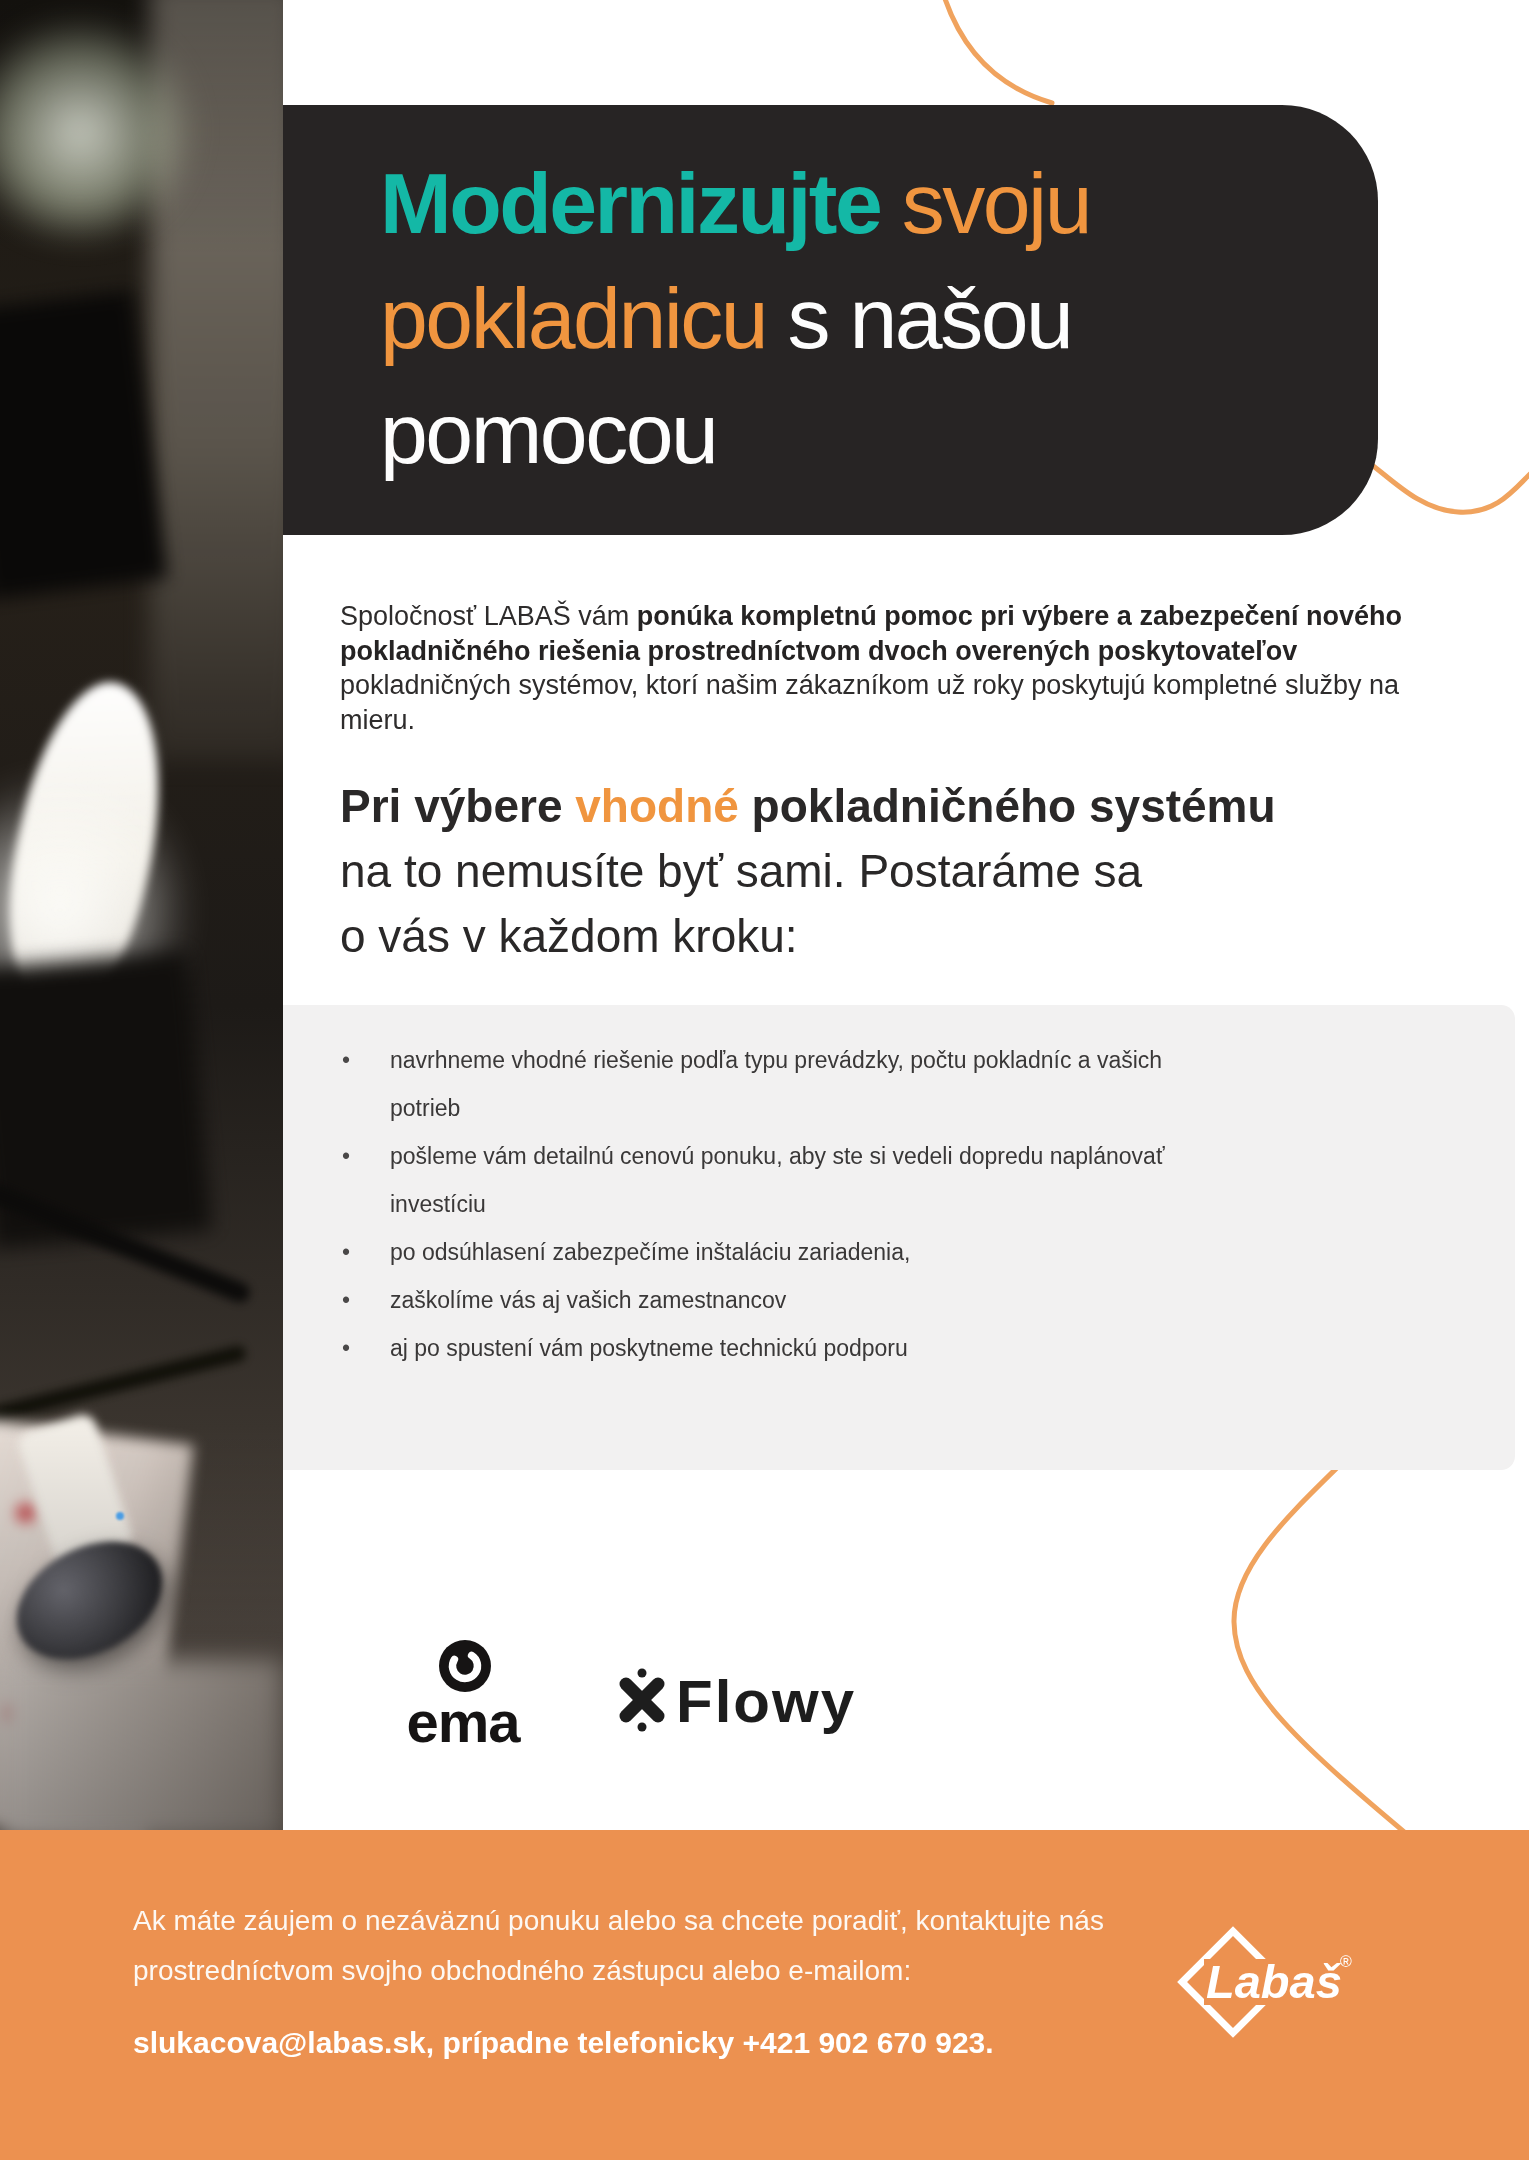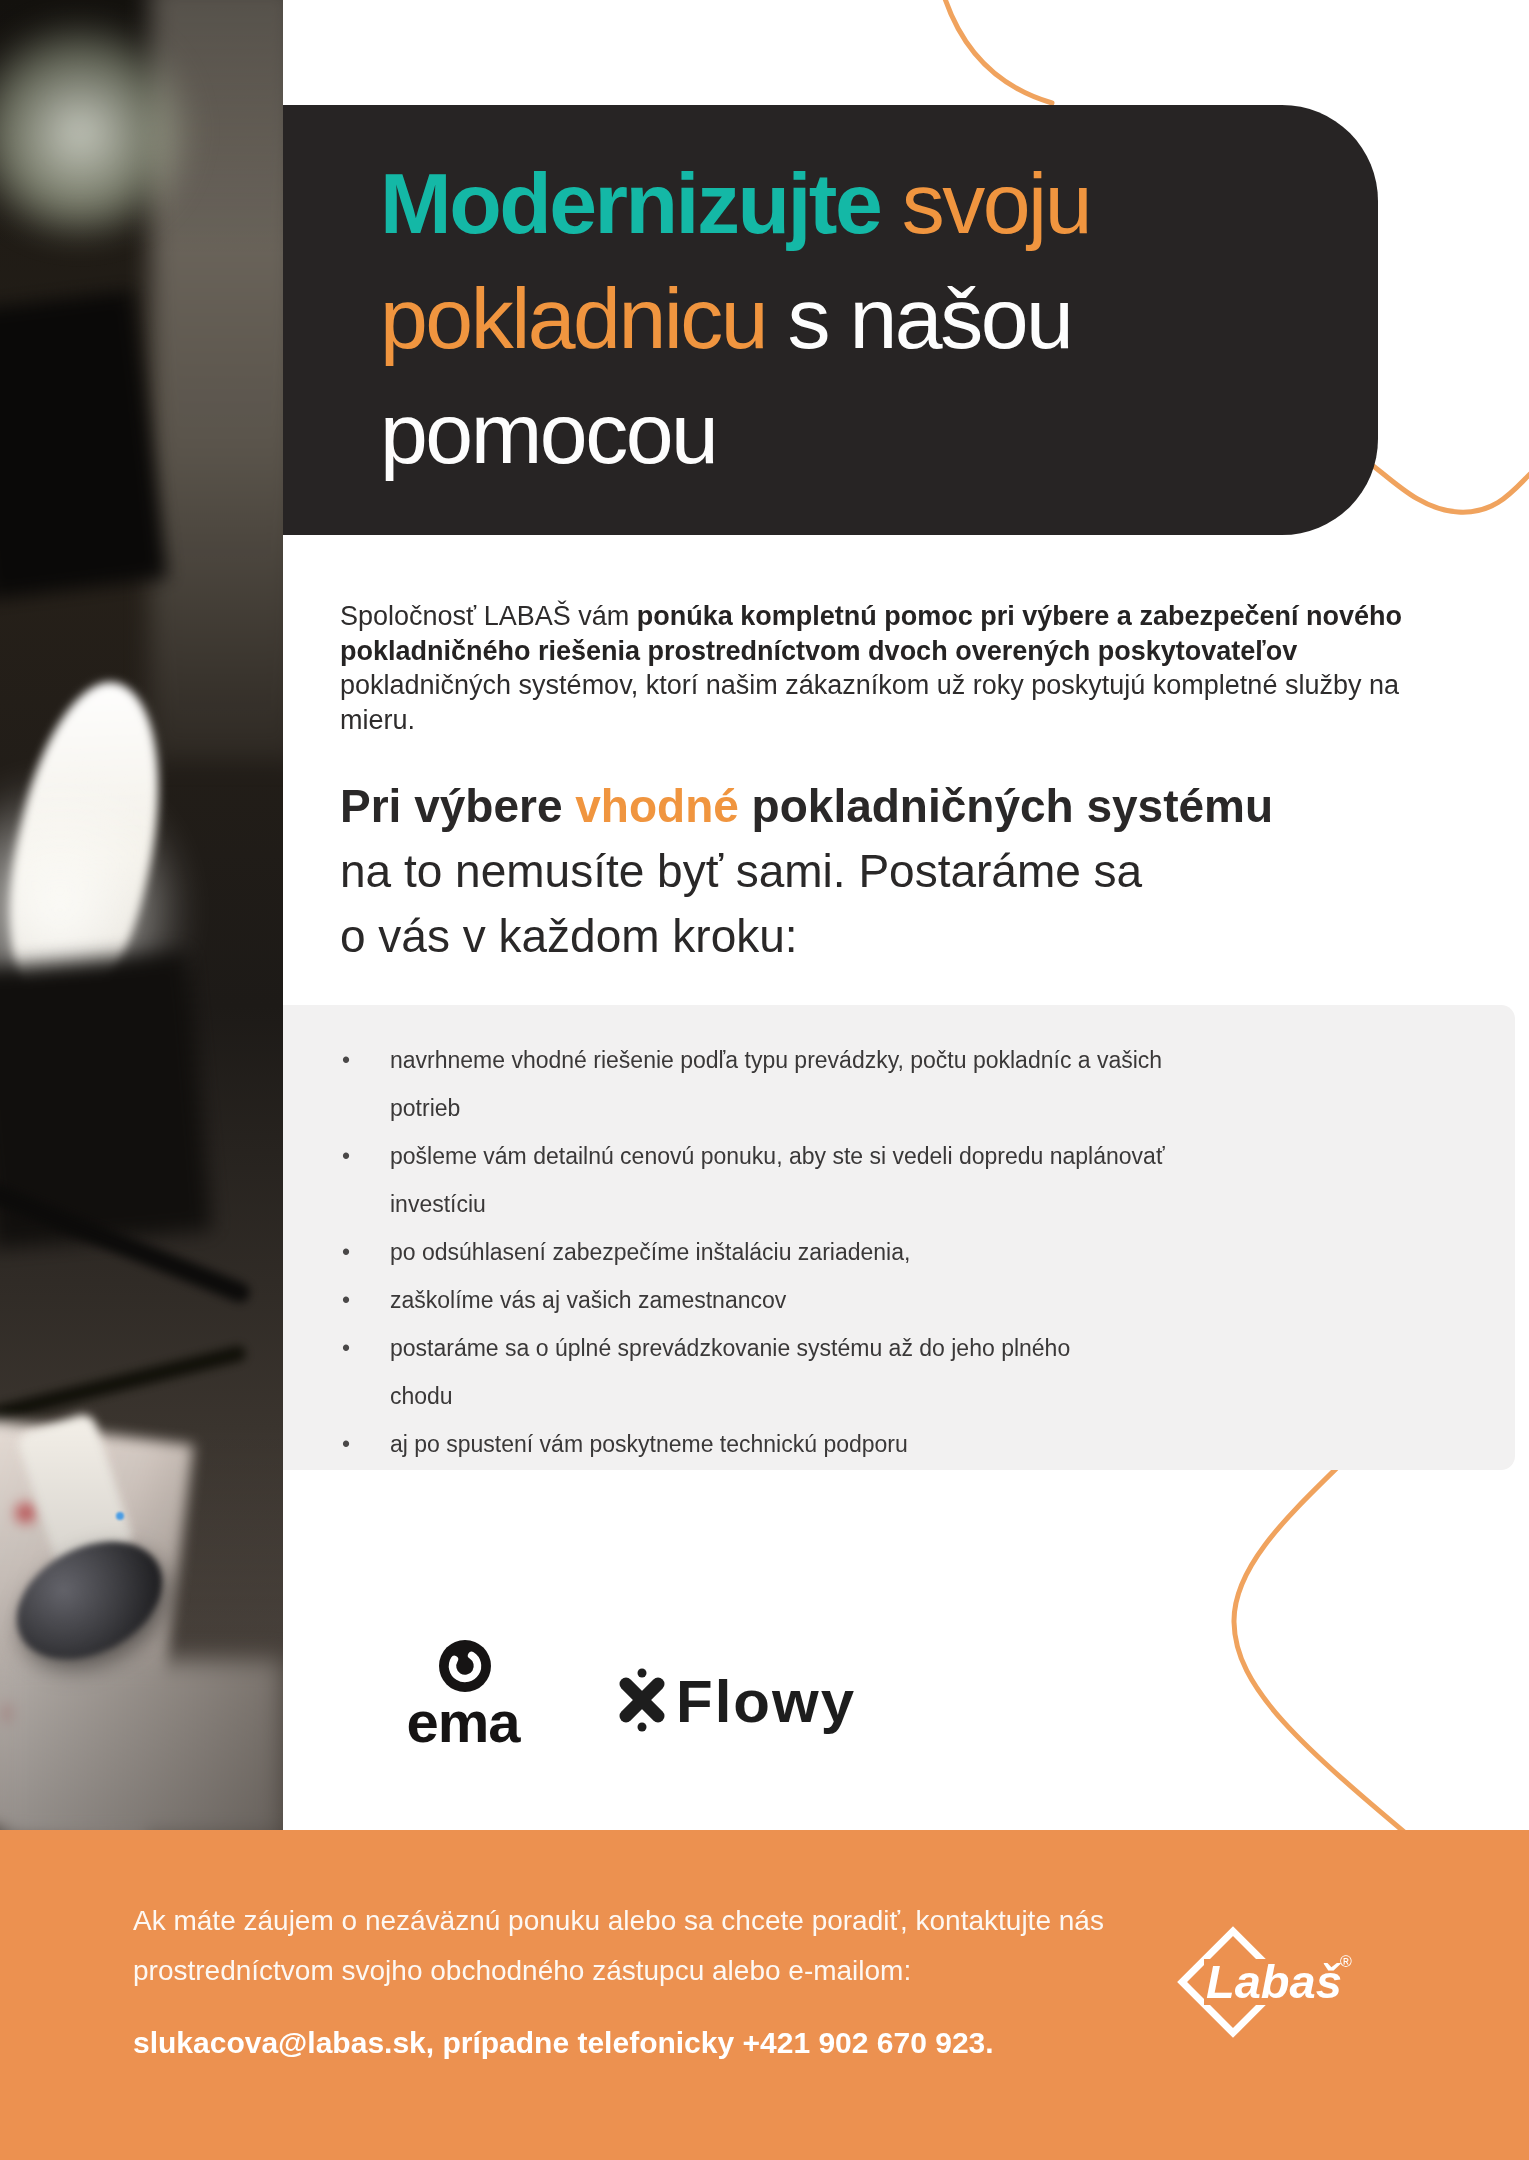--- a/index.html
+++ b/index.html
@@ -111,35 +111,33 @@
     <div class="hero-title">
       <div><span class="b">Modernizujte </span><span class="bo">svoju</span></div>
       <div><span class="bo">pokladnicu </span><span class="lw">s našou</span></div>
       <div><span class="lw">pomocou</span></div>
     </div>
   </div>
 
   <p class="intro"><span>Spoločnosť LABAŠ vám </span><b>ponúka kompletnú pomoc pri výbere a zabezpečení nového pokladničného riešenia prostredníctvom dvoch overených poskytovateľov</b><span> pokladničných systémov, ktorí našim zákazníkom už roky poskytujú kompletné služby na mieru.</span></p>
 
   <div class="steps-heading">
-    <div><span class="hb">Pri výbere </span><span class="ho">vhodné</span><span class="hb"> pokladničných systému</span></div>
+    <div><span class="hb">Pri výbere </span><span class="ho">vhodné</span><span class="hb"> pokladničného systému</span></div>
     <div>na to nemusíte byť sami. Postaráme sa</div>
     <div>o vás v každom kroku:</div>
   </div>
 
   <div class="steps-box">
     <ul>
         <li>navrhneme vhodné riešenie podľa typu prevádzky, počtu pokladníc a vašich
 potrieb</li>
         <li>pošleme vám detailnú cenovú ponuku, aby ste si vedeli dopredu naplánovať
 investíciu</li>
         <li>po odsúhlasení zabezpečíme inštaláciu zariadenia,</li>
         <li>zaškolíme vás aj vašich zamestnancov</li>
-        <li>postaráme sa o úplné sprevádzkovanie systému až do jeho plného
-chodu</li>
         <li>aj po spustení vám poskytneme technickú podporu</li>
       </ul>
   </div>
 
 
   <div class="partners">
     <svg class="ema-svg" width="150" height="135" viewBox="0 0 150 135" xmlns="http://www.w3.org/2000/svg">
       <circle cx="70" cy="38" r="26" fill="#161414"></circle>
       <circle cx="70" cy="38" r="12.5" fill="none" stroke="#ffffff" stroke-width="7.5" stroke-dasharray="58.5 20" stroke-linecap="round" transform="rotate(-58 70 38)"></circle>
       <text x="68" y="114" text-anchor="middle" font-family="Liberation Sans, DejaVu Sans, sans-serif" font-size="58" font-weight="bold" letter-spacing="-1" fill="#161414">ema</text>

